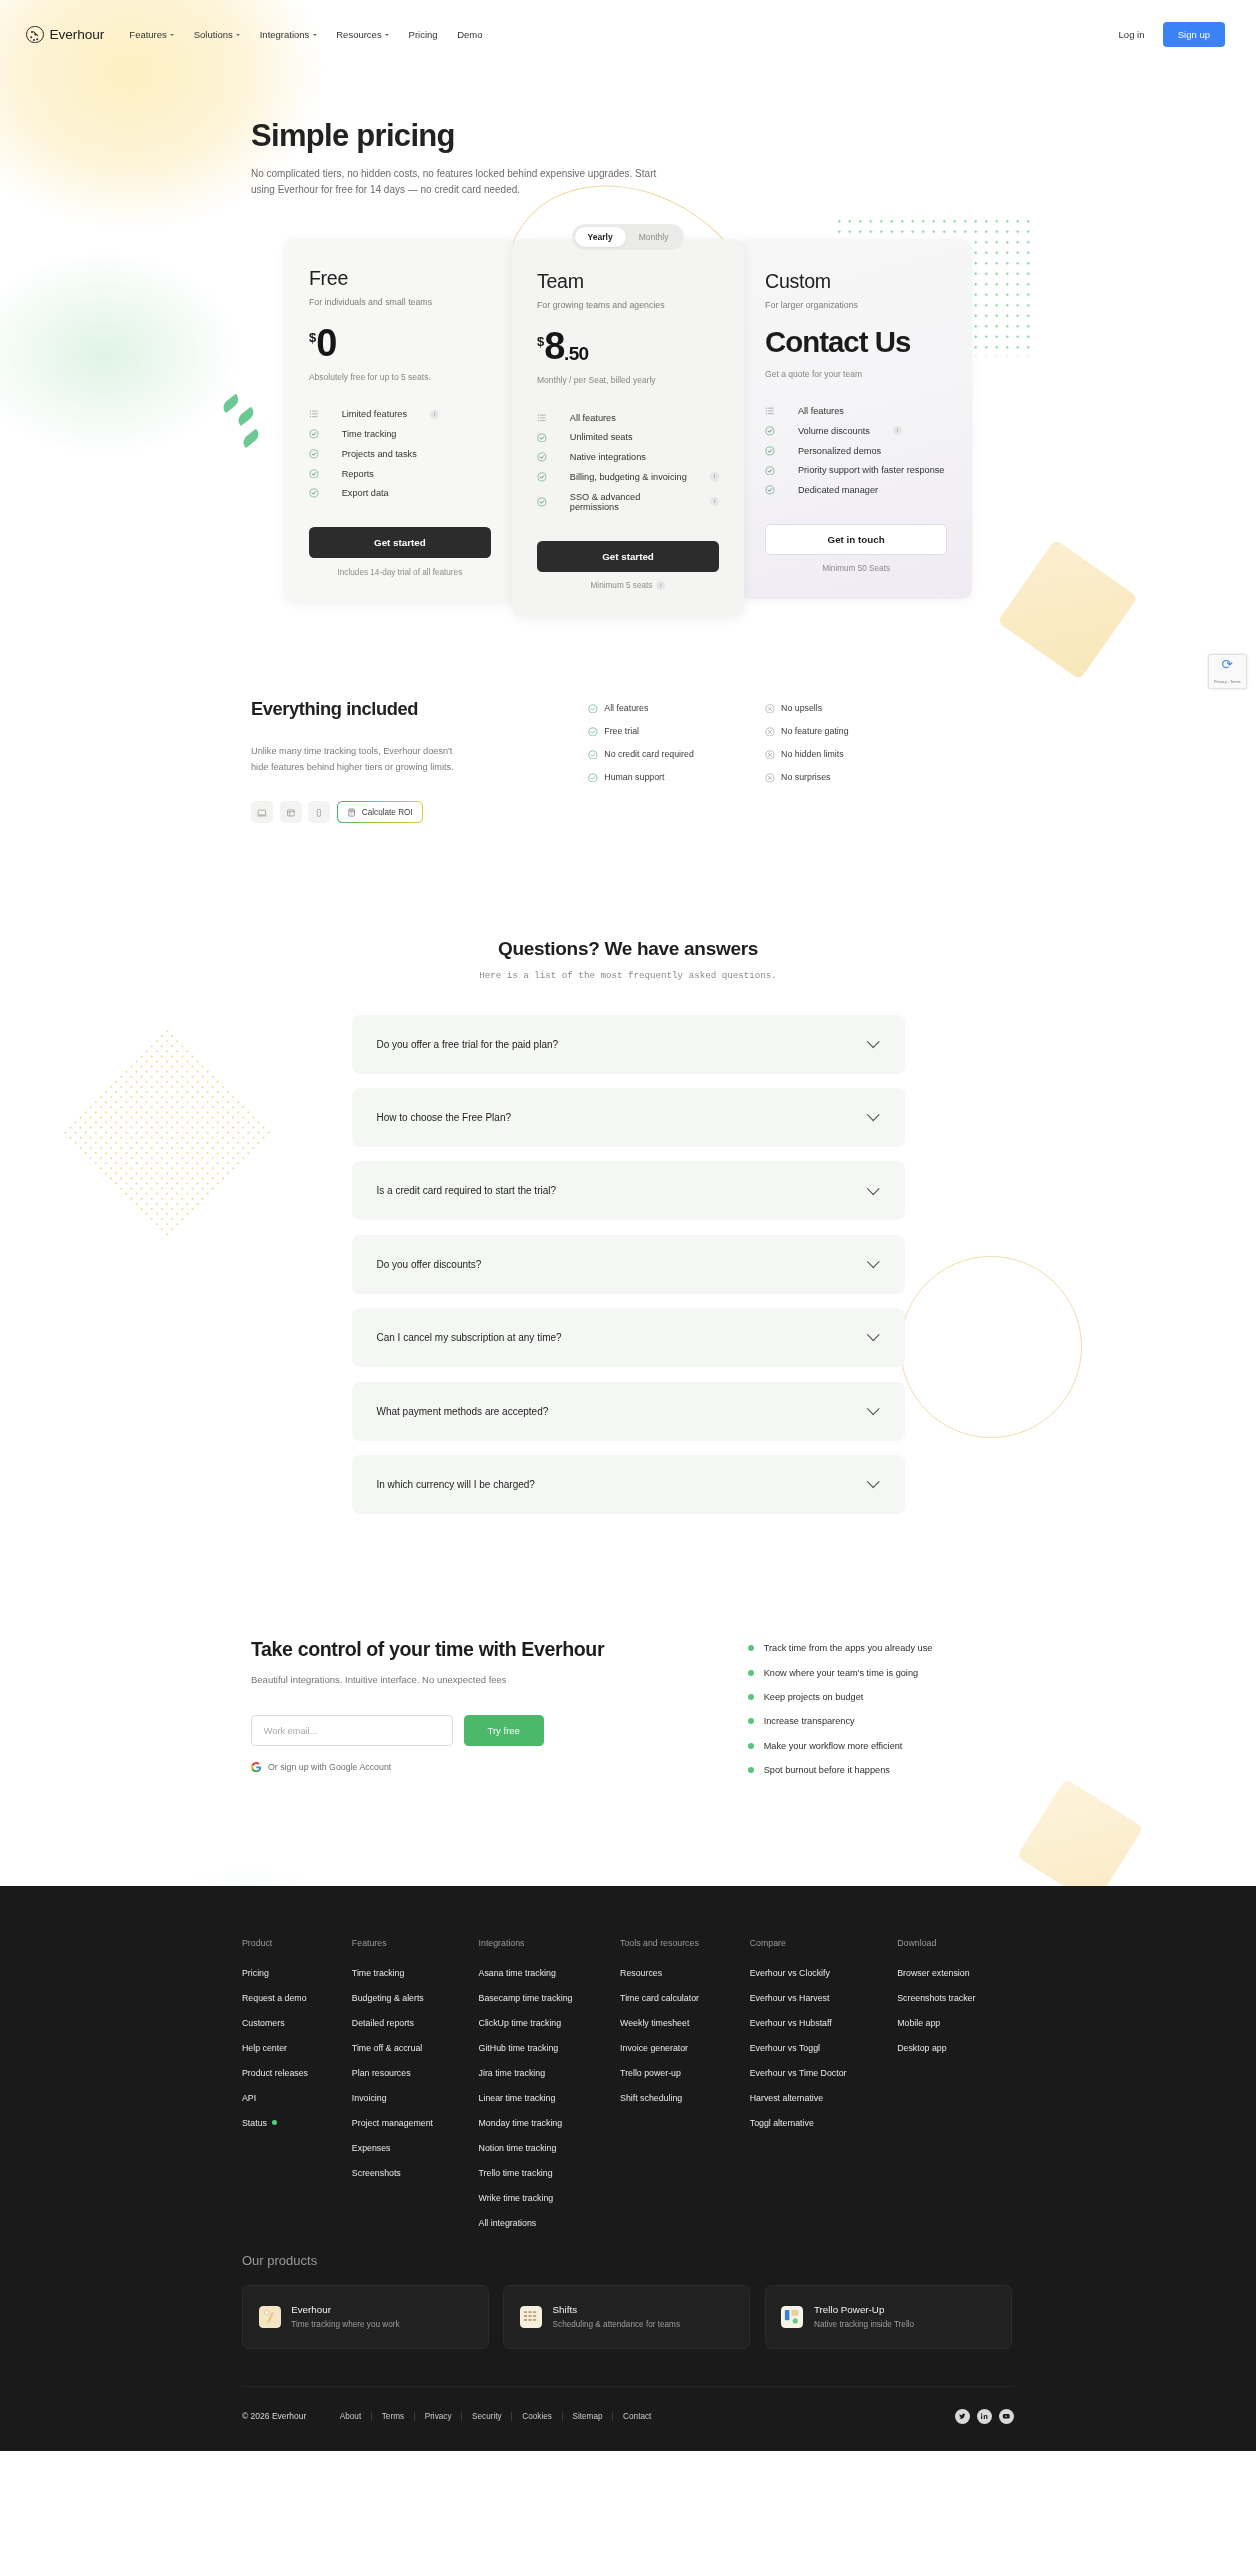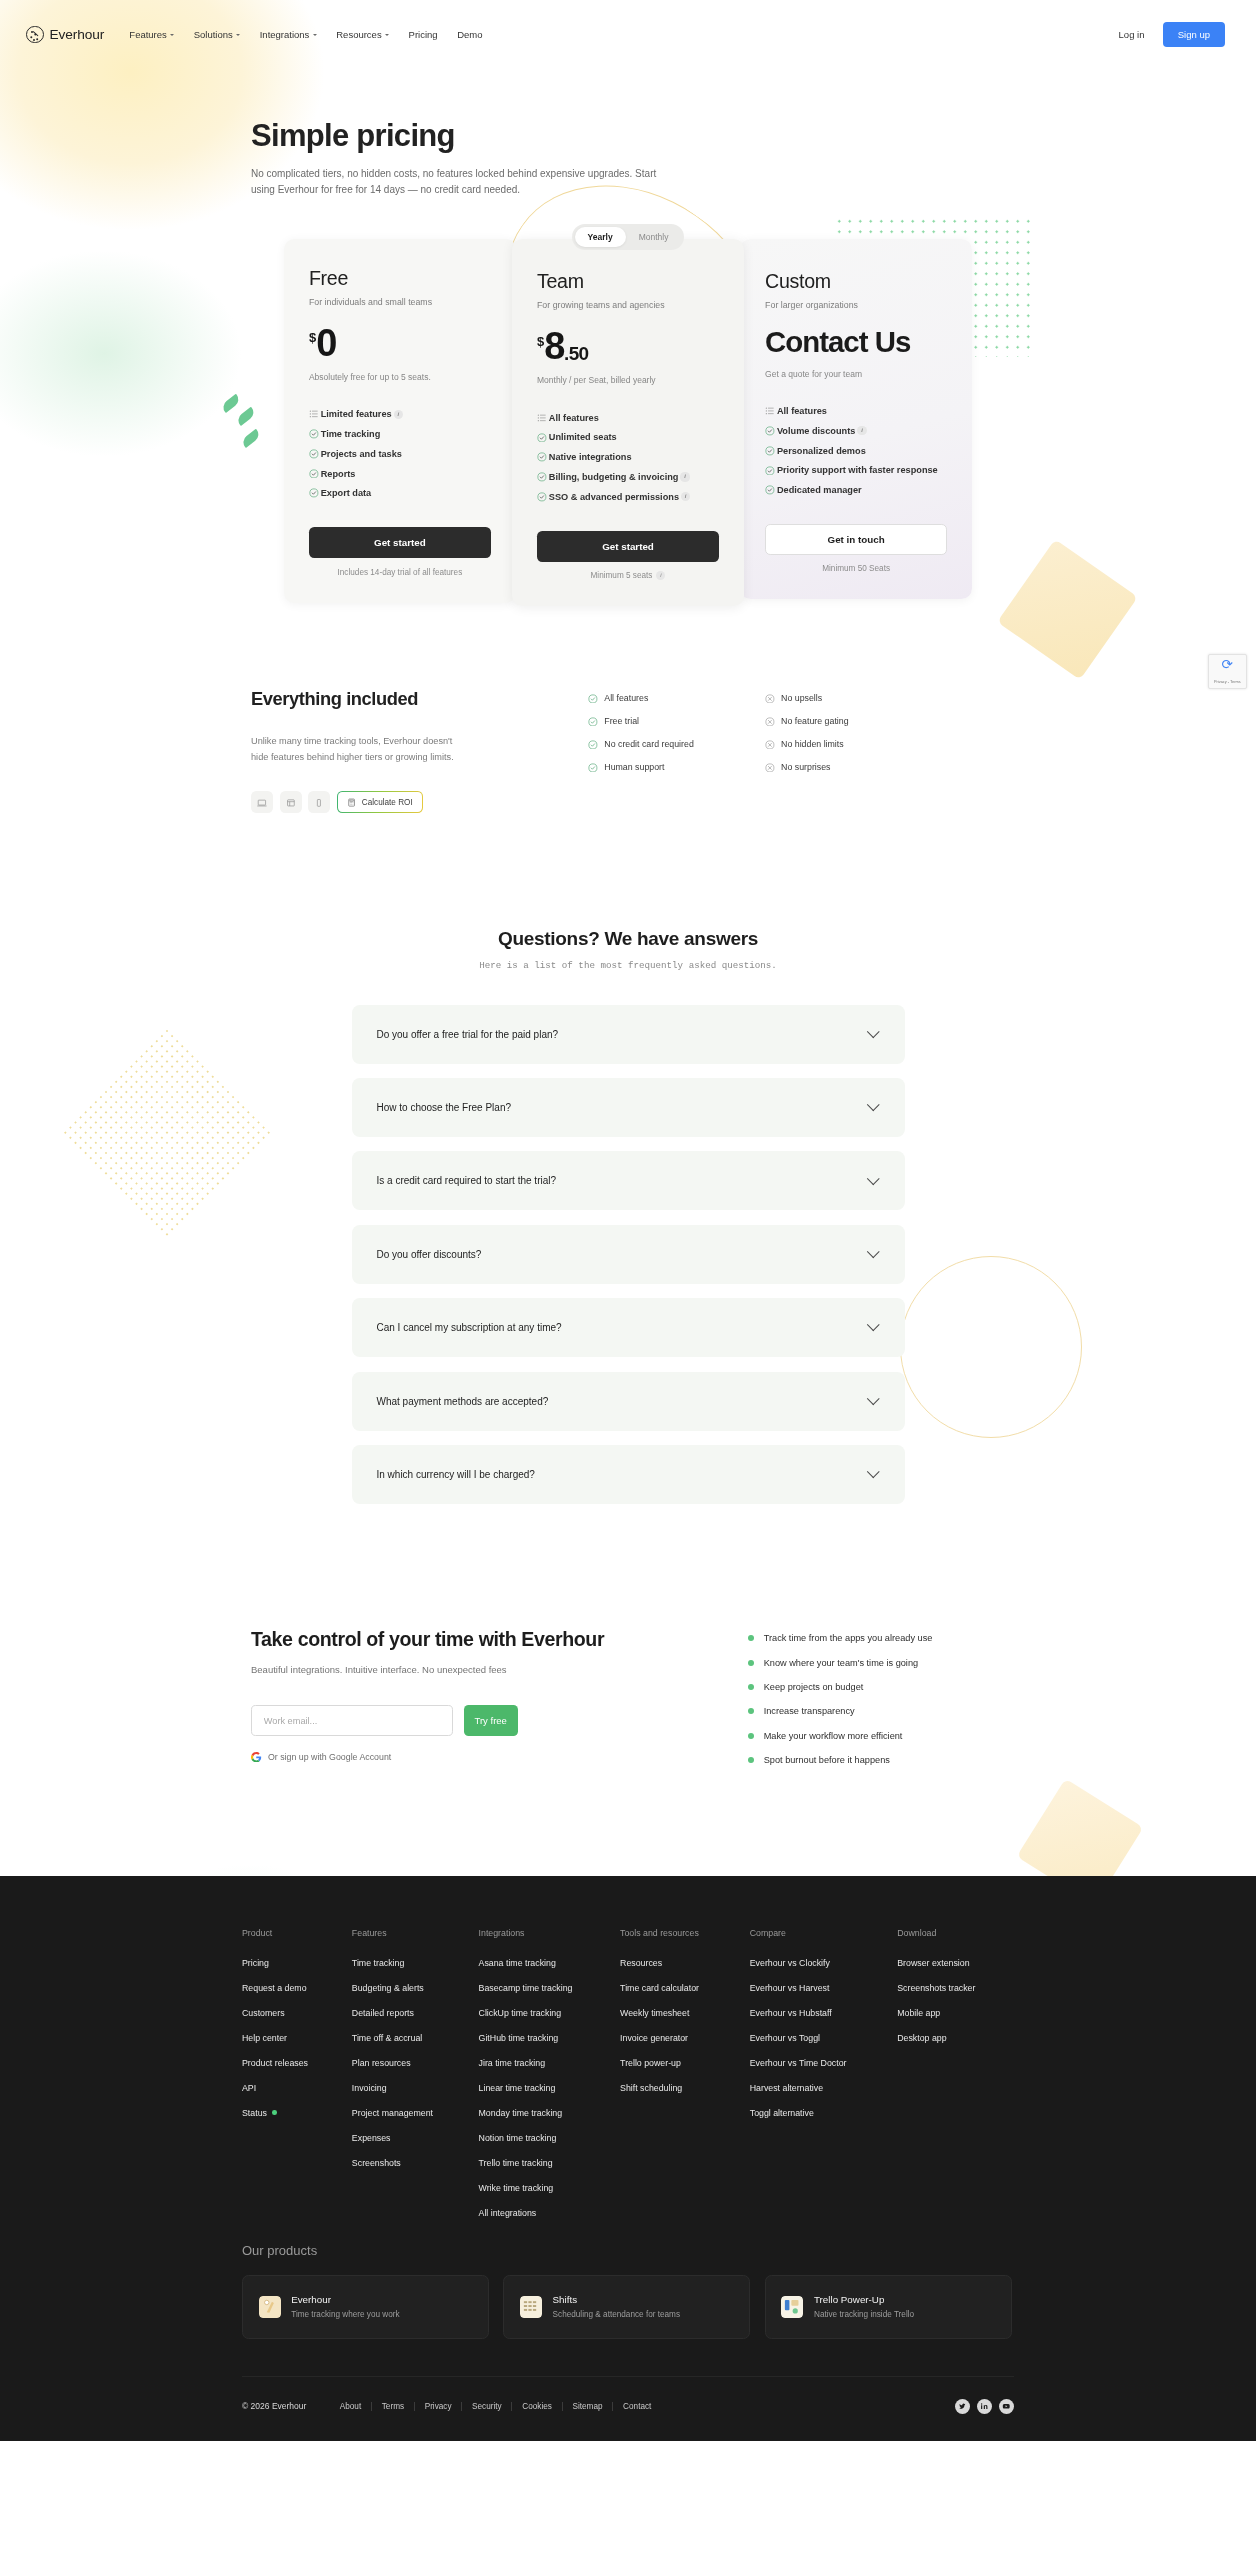--- a/index.html
+++ b/index.html
@@ -123,21 +123,21 @@
   }
   .plan-name { font-size: 19.6px; font-weight: 500; color: #202020; letter-spacing: -0.3px; }
   .plan-sub { margin-top: 7.2px; font-size: 8.8px; color: #7d7d7d; }
   .price { margin-top: 17px; display: flex; align-items: flex-start; line-height: 1; }
   .price .cur { font-size: 13px; font-weight: 700; margin-top: 7.2px; color: #161616; }
   .price .amt { font-size: 38px; font-weight: 800; letter-spacing: -1.3px; color: #161616; }
   .price .dec { font-size: 19px; font-weight: 800; align-self: flex-end; margin-bottom: 2.6px; color: #161616; letter-spacing:-0.7px; }
   .price-contact { margin-top: 14.4px; font-size: 29.4px; font-weight: 800; letter-spacing: -1px; color: #1b1b1b; }
   .price-note { margin-top: 9.8px; font-size: 8.5px; color: #868686; }
   .feat-list { margin-top: 27.5px; display: flex; flex-direction: column; gap: 9.8px; }
-  .feat { display: flex; align-items: center; gap: 2px; font-size: 9.2px; color: #333; font-weight: bold; }
+  .feat { display: flex; align-items: center; gap: 23px; font-size: 9.2px; color: #333; }
   .ic { width: 9.8px; height: 9.8px; flex: none; }
   .info-badge {
     width: 9.2px; height: 9.2px; border-radius: 50%; background: #e6e6e6; color: #8a8a8a;
     font-size: 5.9px; line-height: 9.2px; text-align: center; font-style: italic; flex: none;
   }
   .cta-btn {
     margin-top: 29px; width: 100%; height: 31px; border-radius: 5.2px; border: none;
     background: #2c2c2c; color: #fff; font-size: 9.8px; font-weight: 700; cursor: pointer;
     font-family: inherit;
   }
@@ -204,21 +204,21 @@
   .cta-left h2 { font-size: 19.6px; font-weight: 700; letter-spacing: -0.4px; color: #1d1d1d; }
   .cta-left .lead { margin-top: 13px; font-size: 9.5px; color: #757575; }
   .cta-form { margin-top: 30px; display: flex; align-items: center; gap: 10.5px; }
   .cta-input {
     width: 202px; height: 31px; border: 0.7px solid #d9d9d9; border-radius: 4.6px;
     padding: 0 11.8px; font-size: 9.2px; color: #333; background: #fff;
     font-family: inherit;
   }
   .cta-input::placeholder { color: #a9a9a9; }
   .try-btn {
-    height: 31px; padding: 0 11px; background: #4cb86a; color: #fff; border: none;
+    height: 31px; padding: 0 24px; background: #4cb86a; color: #fff; border: none;
     border-radius: 4.6px; font-size: 9.5px; cursor: pointer; font-family: inherit;
   }
   .google-row { margin-top: 15.7px; display: flex; align-items: center; gap: 6.5px; font-size: 8.8px; color: #6f6f6f; cursor: pointer; }
   .g-mark { width: 10.5px; height: 10.5px; flex:none; }
   .cta-right { display: flex; flex-direction: column; gap: 14.4px; padding-top: 5.2px; }
   .cta-bullet { display: flex; align-items: center; gap: 9.8px; font-size: 9.2px; color: #2e2e2e; }
   .dot-green { width: 5.9px; height: 5.9px; border-radius: 50%; background: #5cc47e; flex: none; }
 
   
   footer {

